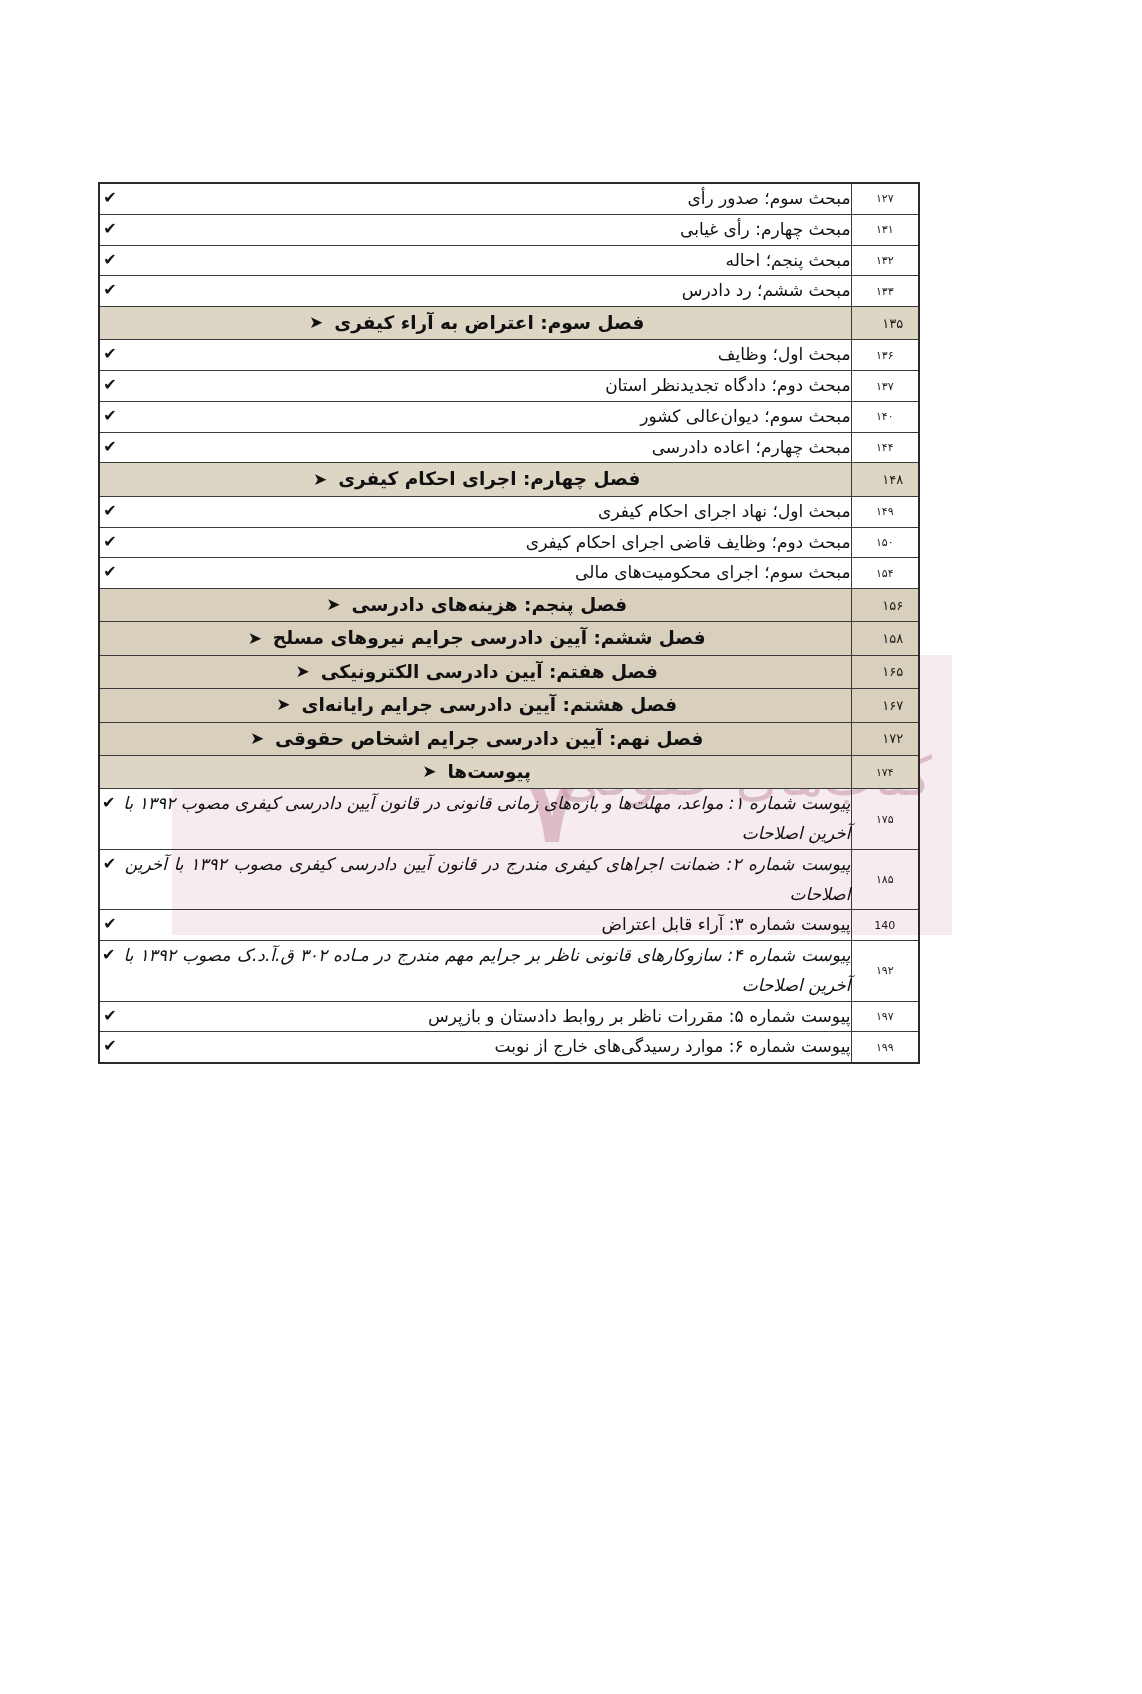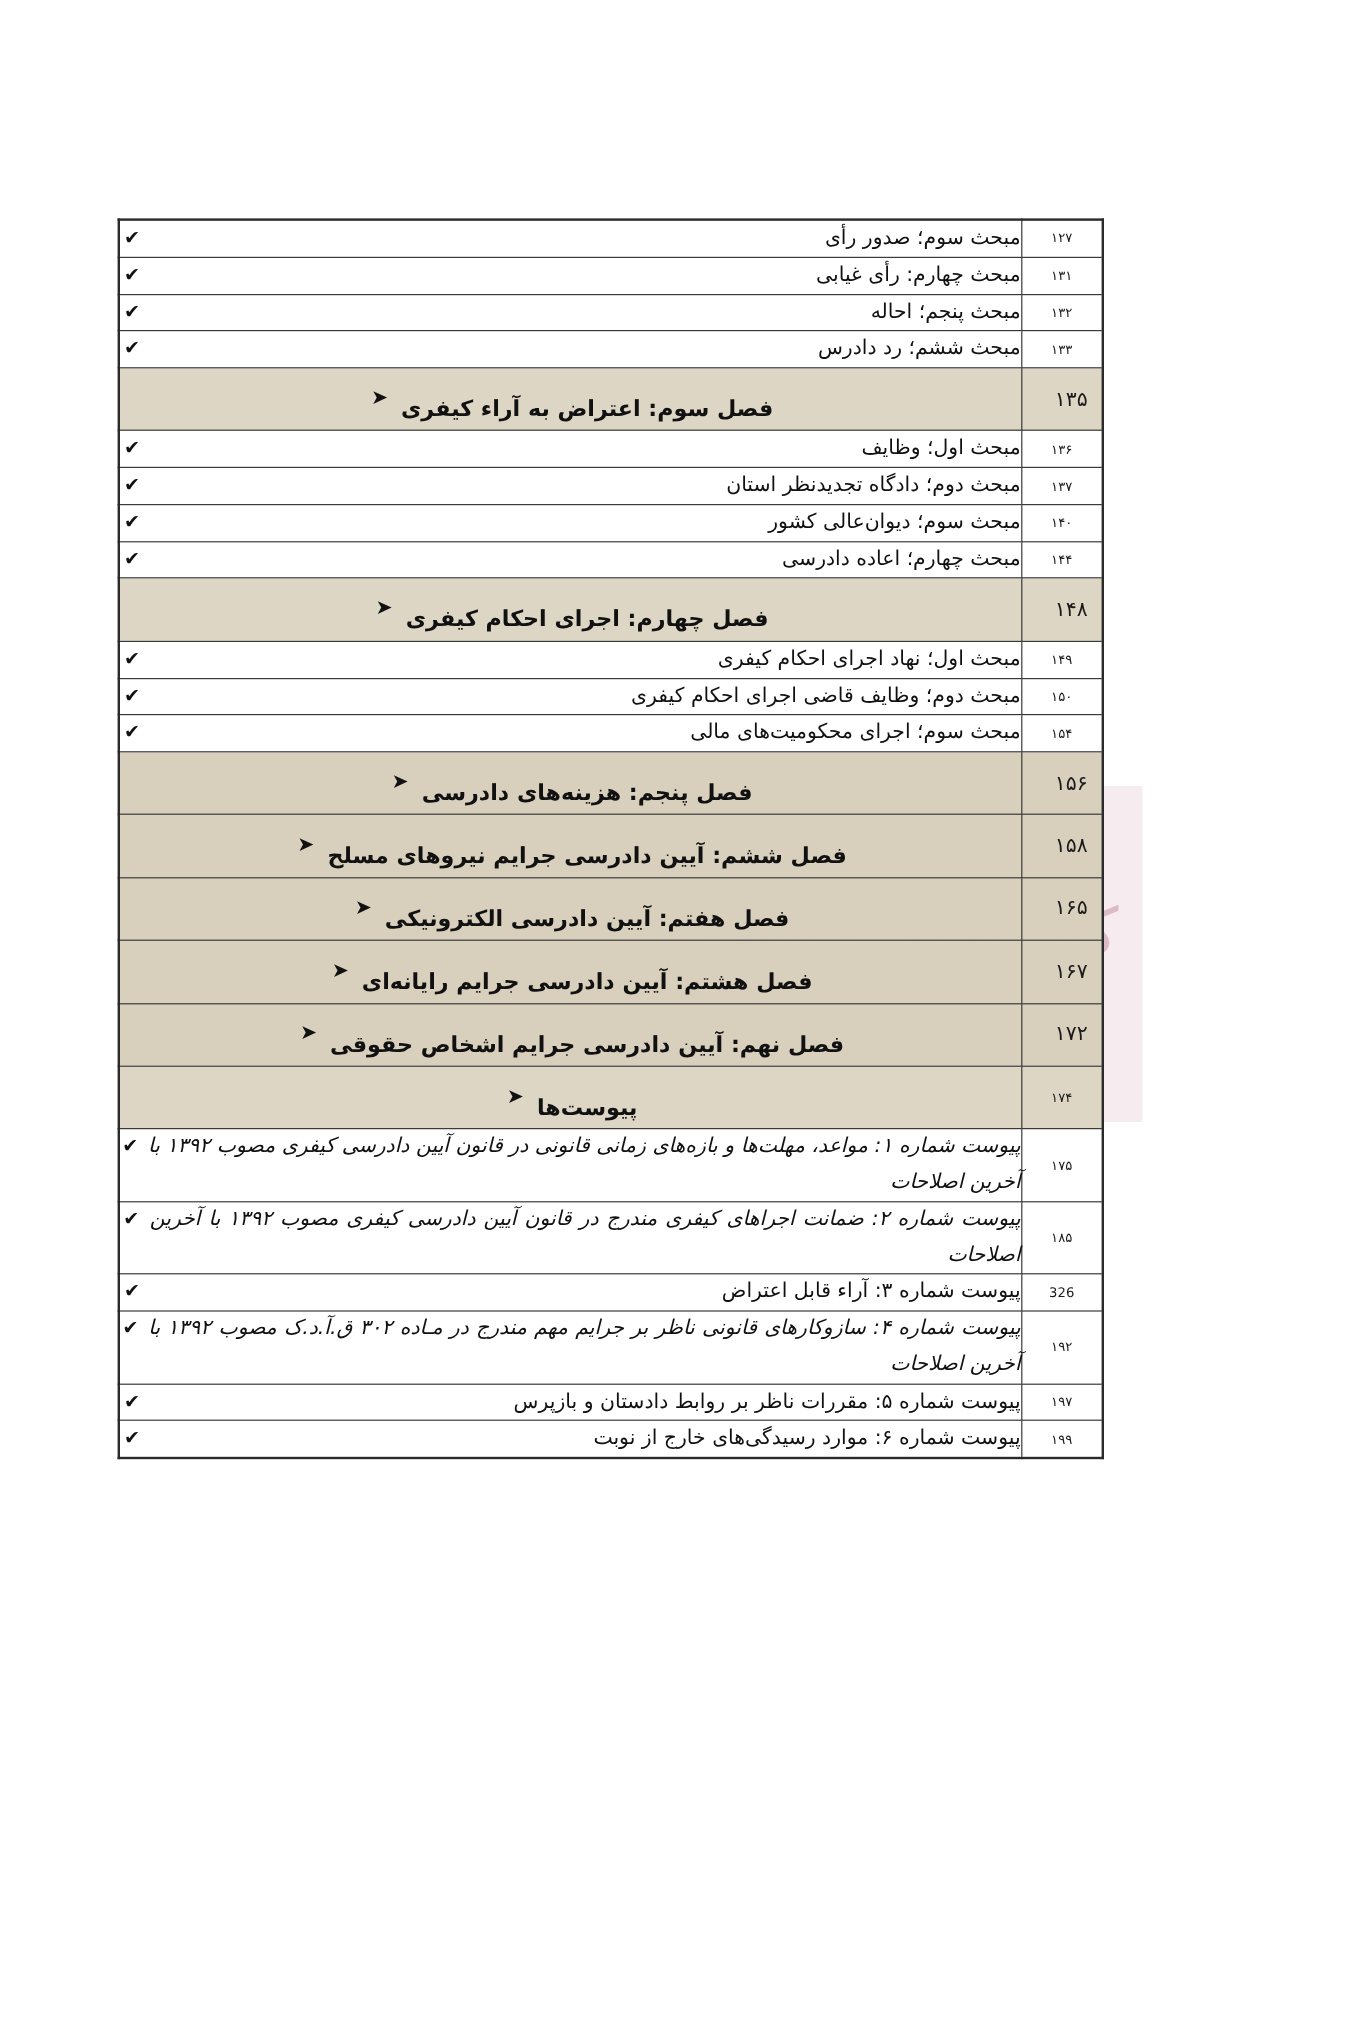--- a/index.html
+++ b/index.html
@@ -104,21 +104,21 @@
 
   .row-chapter td {
     background: #ddd6c4;
   }
   .row-chapter td.title-cell {
     font-weight: bold;
     text-align: center;
     font-size: 18.5px;
   }
   .row-chapter td.page-cell {
-    font-size: 17px;
+    font-size: 13px;
     padding-left: 16px;
   }
 
   .row-appendix-head td {
     background: #ddd6c4;
   }
   .row-appendix-head td.title-cell {
     font-weight: bold;
     text-align: center;
     font-size: 18.5px;
@@ -152,21 +152,20 @@
   .row-chapter .line-inner,
   .row-appendix-head .line-inner {
     justify-content: center;
     align-items: center;
     gap: 8px;
   }
   .row-chapter .line-text,
   .row-appendix-head .line-text {
     flex: 0 1 auto;
     text-align: center;
-    margin-top: 19px;
   }
   .justify .line-text {
     text-align: justify;
     text-align-last: right;
     font-style: italic;
   }
 </style>
 </head>
 <body>
 
@@ -368,21 +367,21 @@
           <tr>
             <td class="page-cell">۱۸۵</td>
             <td class="title-cell justify">
               <div class="line-inner">
                 <span class="line-text">پیوست شماره ۲: ضمانت اجراهای کیفری مندرج در قانون آیین دادرسی کیفری مصوب ۱۳۹۲ با آخرین اصلاحات</span>
                 <span class="mark">✔</span>
               </div>
             </td>
           </tr>
           <tr>
-            <td class="page-cell">326</td>
+            <td class="page-cell">140</td>
             <td class="title-cell">
               <div class="line-inner">
                 <span class="line-text">پیوست شماره ۳: آراء قابل اعتراض</span>
                 <span class="mark">✔</span>
               </div>
             </td>
           </tr>
           <tr>
             <td class="page-cell">۱۹۲</td>
             <td class="title-cell justify">

